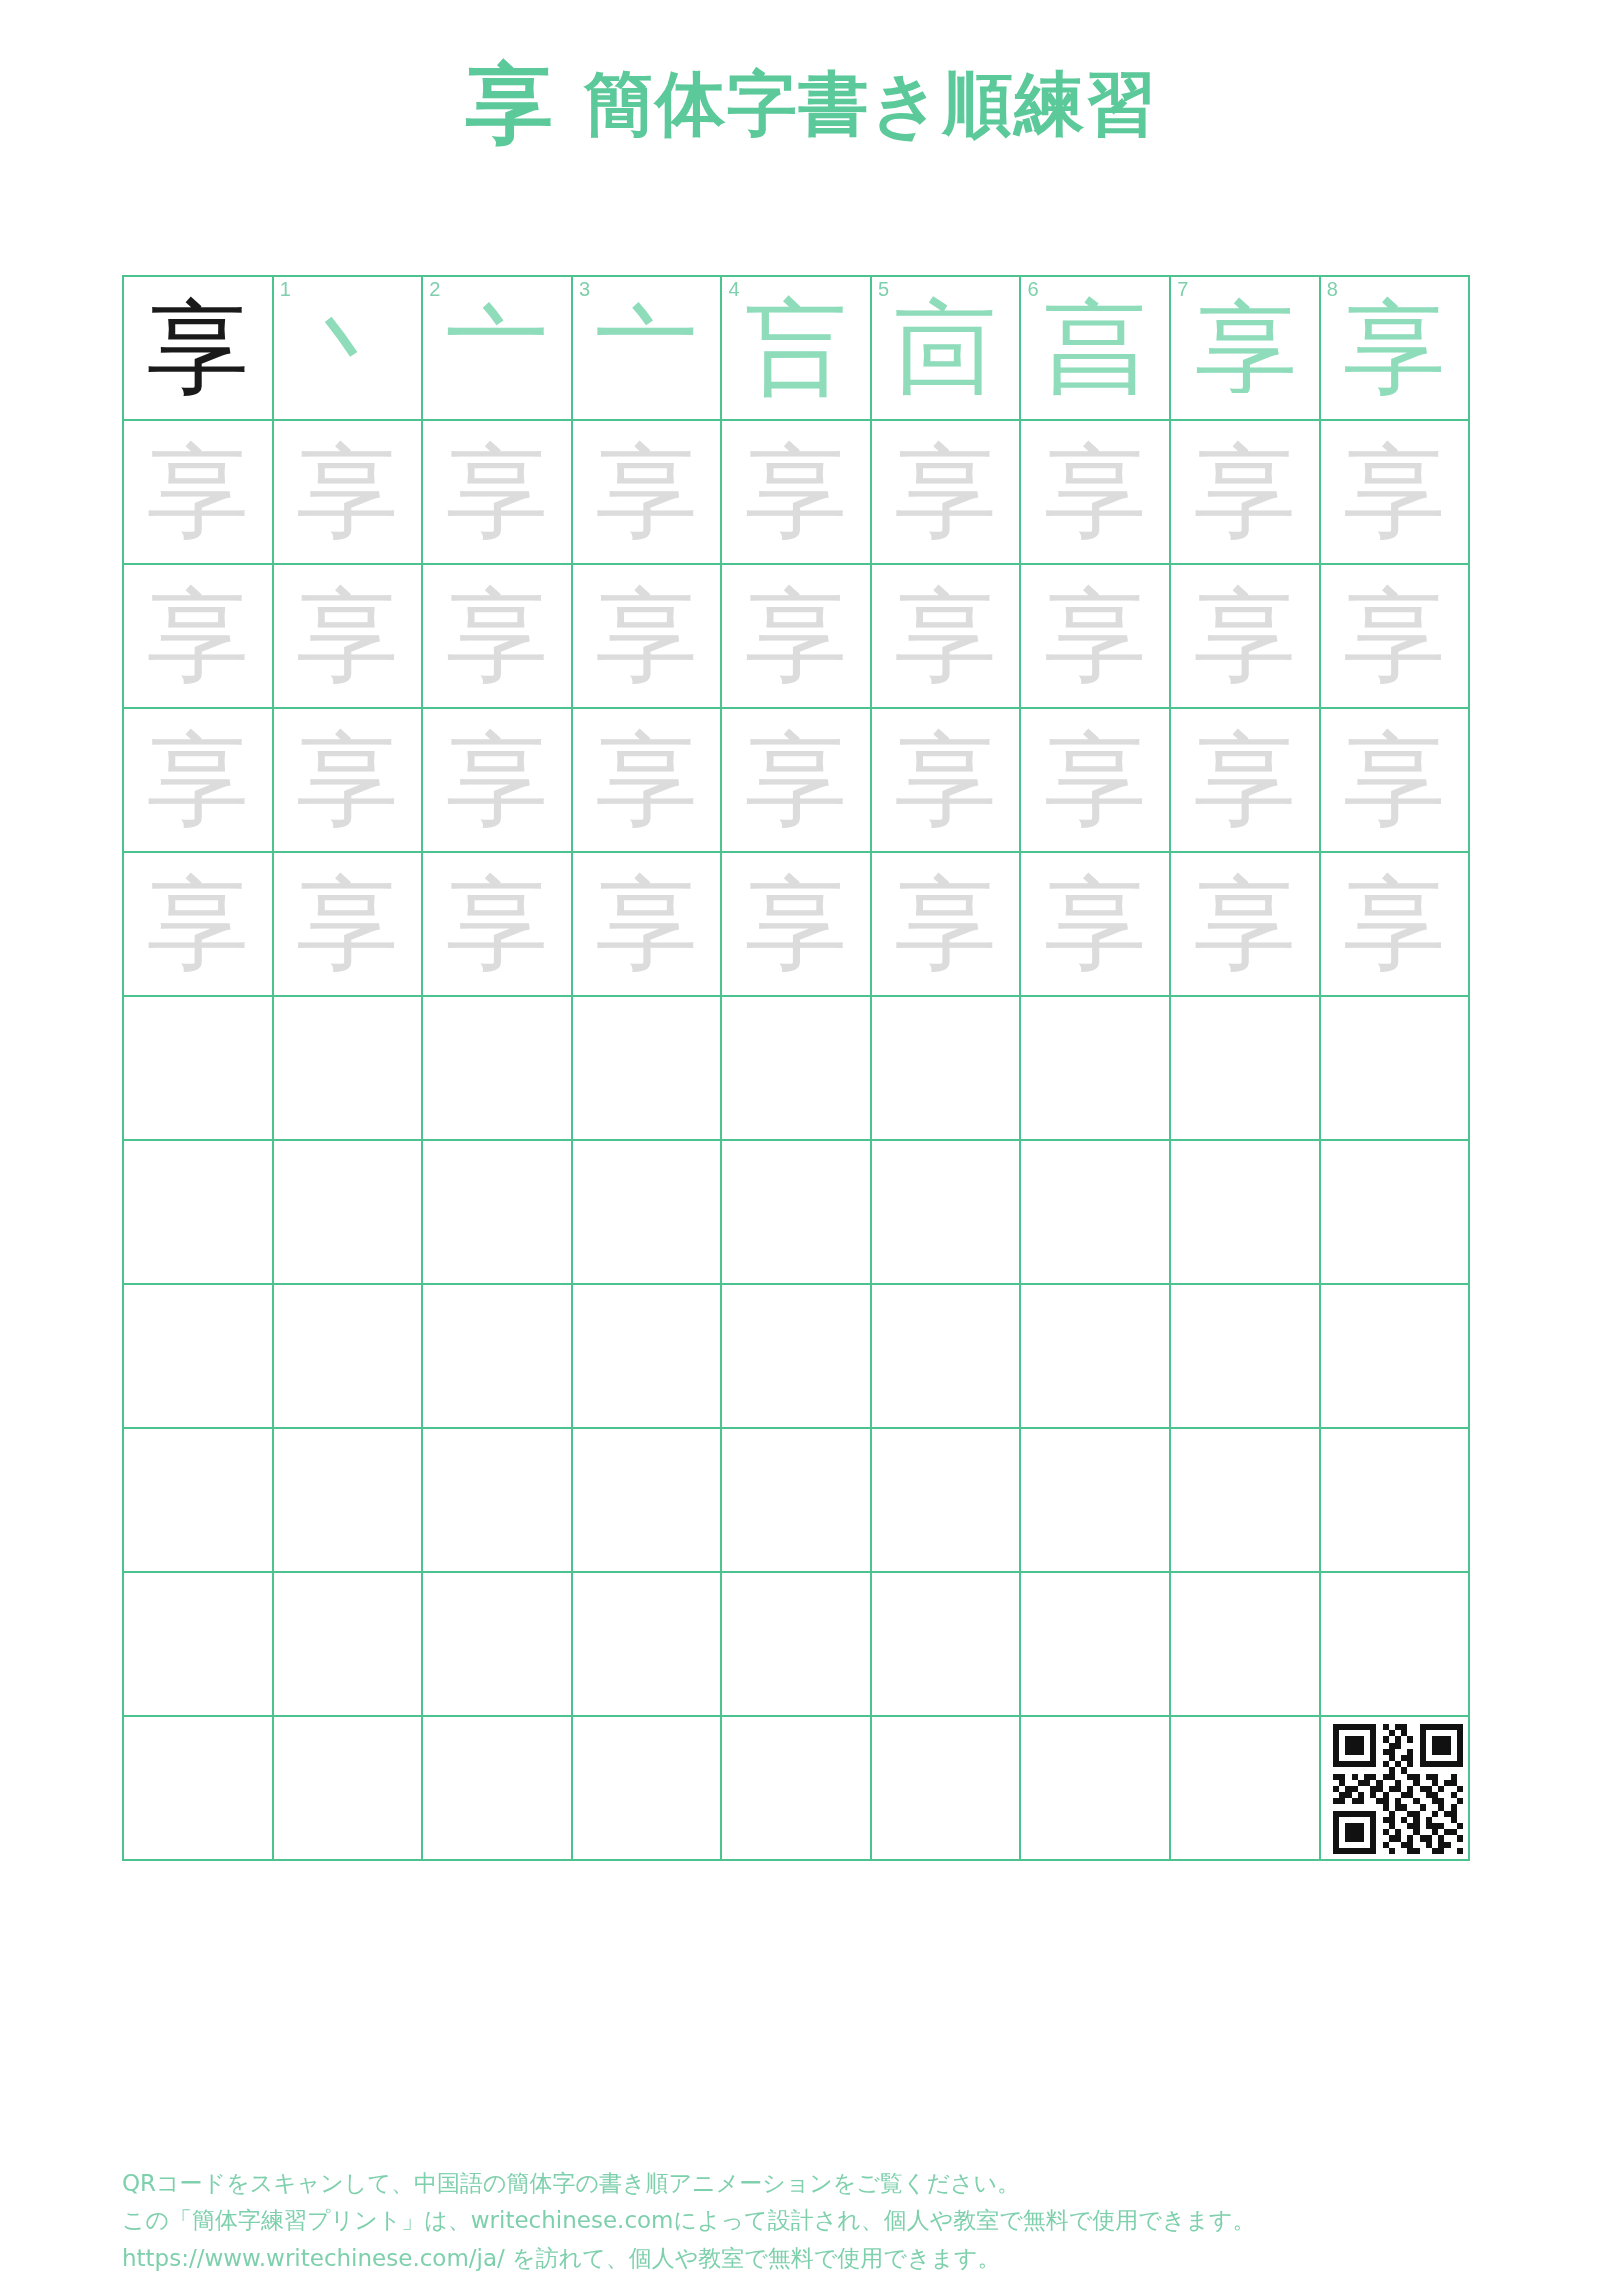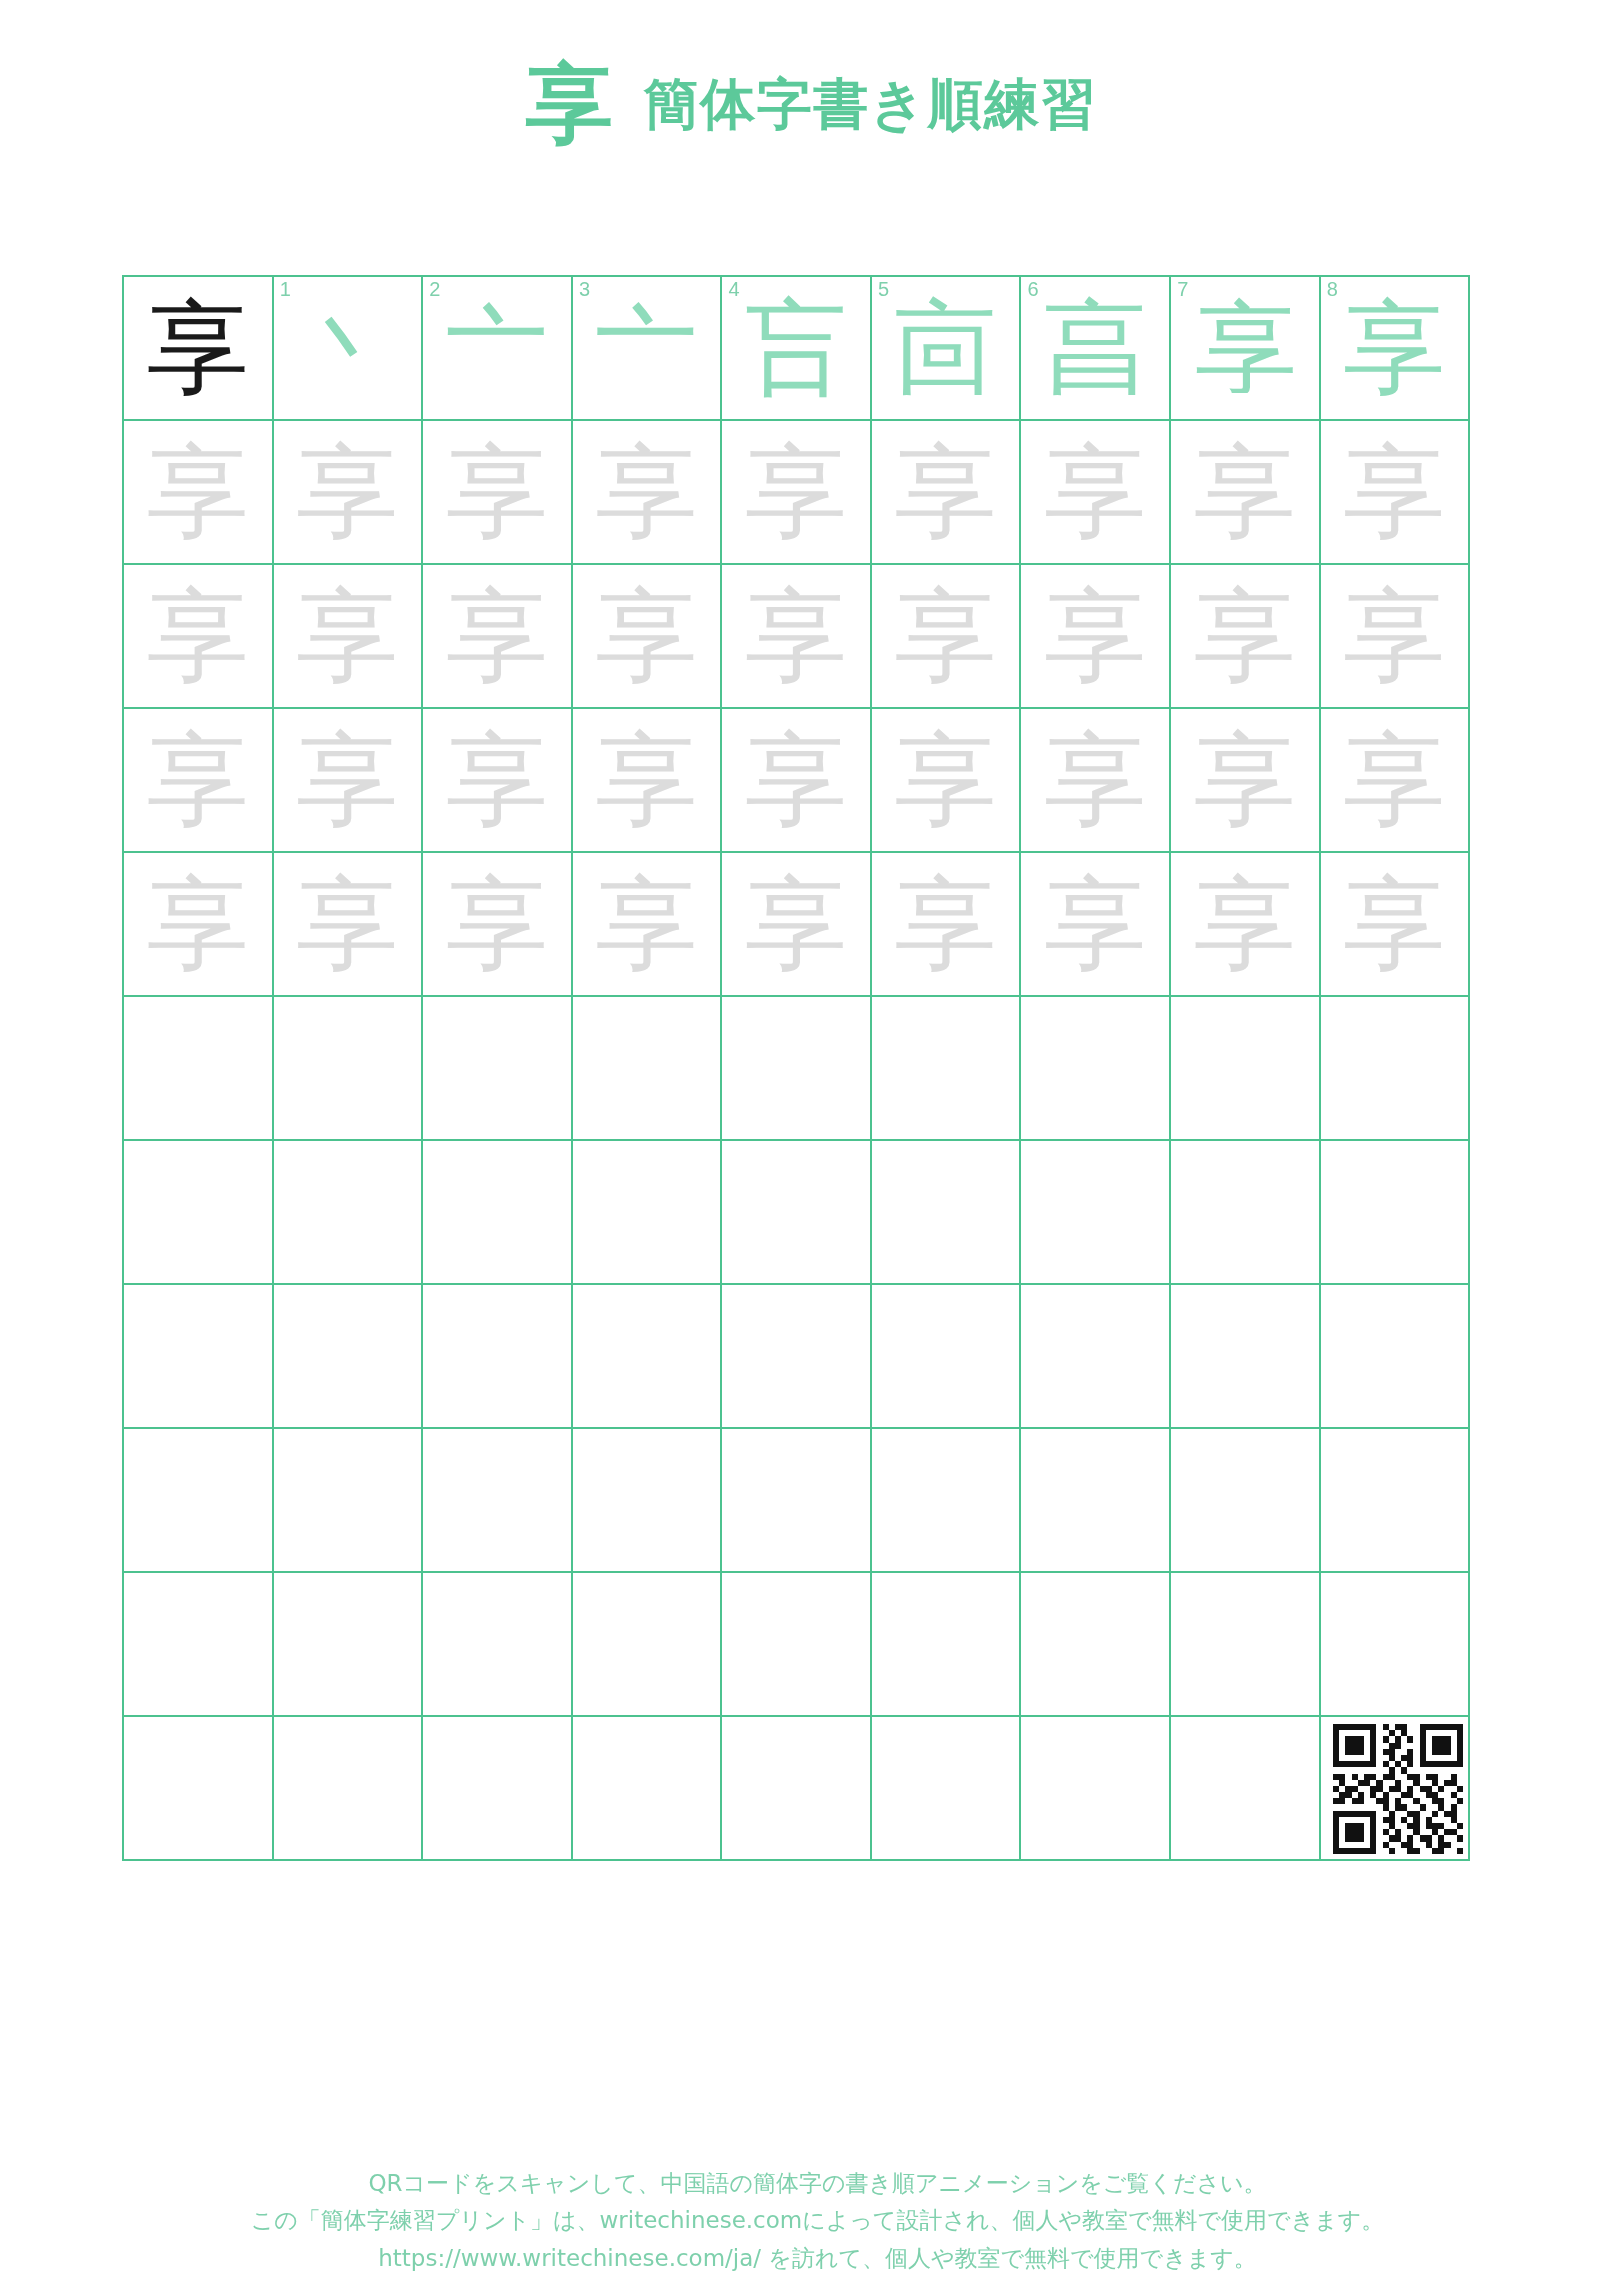--- a/index.html
+++ b/index.html
@@ -31,21 +31,21 @@
   .title-char {
     font-family: "DejaVu Sans", sans-serif;
     font-size: 87px;
     color: #5cc99a;
     font-weight: 700;
     vertical-align: middle;
     letter-spacing: 0;
   }
   .title-text {
     font-family: Liberation Mono, monospace;
-    font-size: 55px;
+    font-size: 70px;
     color: #5cc99a;
     font-weight: 700;
     vertical-align: middle;
     margin-left: 31px;
     letter-spacing: 1.5px;
   }
 
   
   .grid {
     position: absolute;
@@ -119,21 +119,21 @@
   .footer {
     position: absolute;
     left: 122px;
     top: 2119px;
     width: 1391px;
     font-family: "DejaVu Sans", sans-serif;
     font-size: 23px;
     color: #7ed0ac;
     line-height: 1.62;
   }
-  .footer div { white-space: nowrap; text-align: center; }
+  .footer div { white-space: nowrap; }
 </style>
 </head>
 <body>
 
 <div class="page">
 
   <div class="title-row">
     <span class="title-char">享</span><span class="title-text">簡体字書き順練習</span>
   </div>
 

